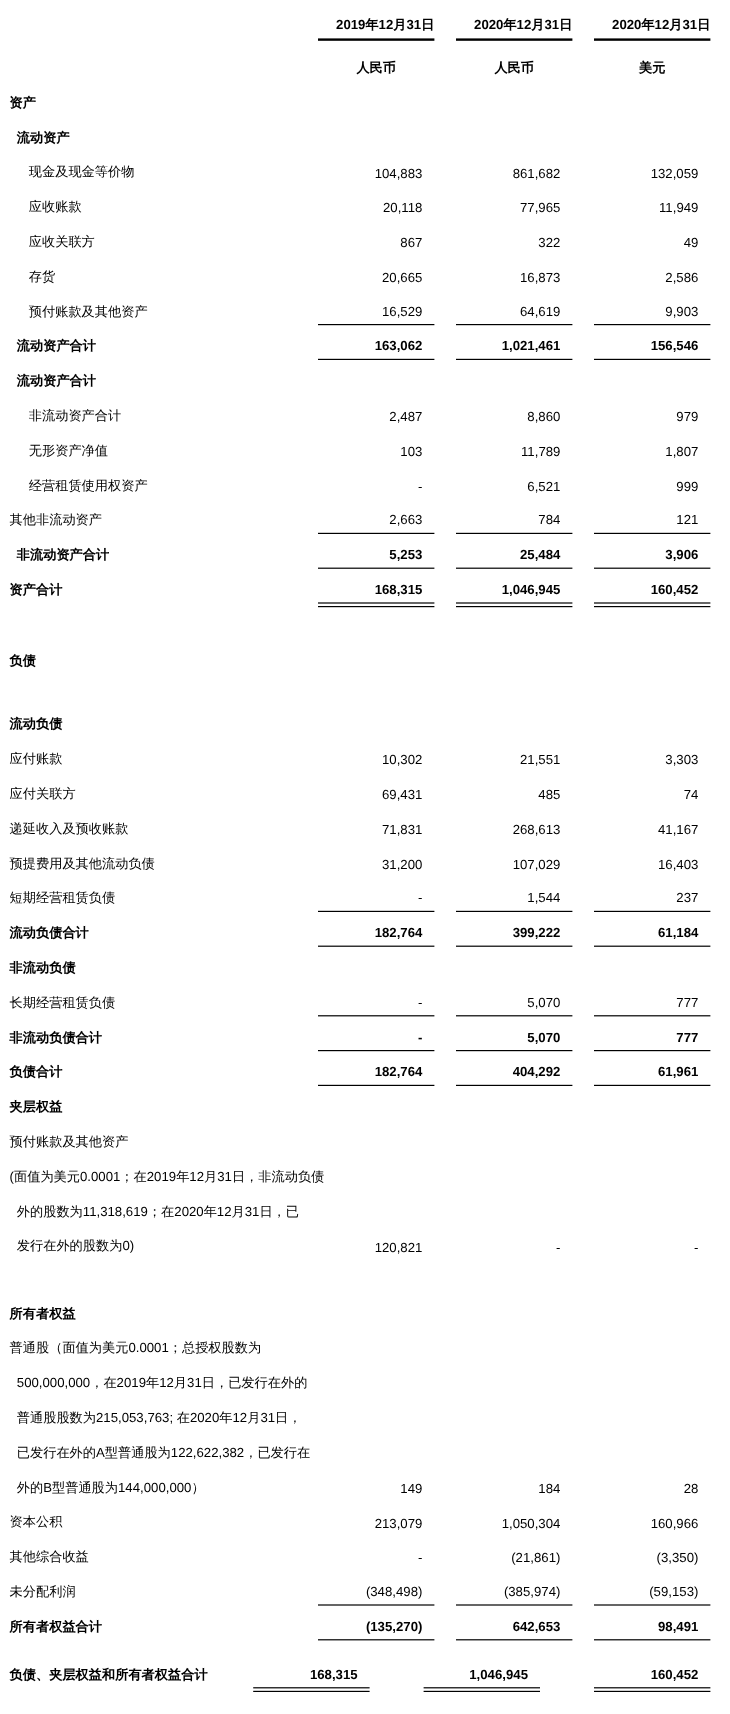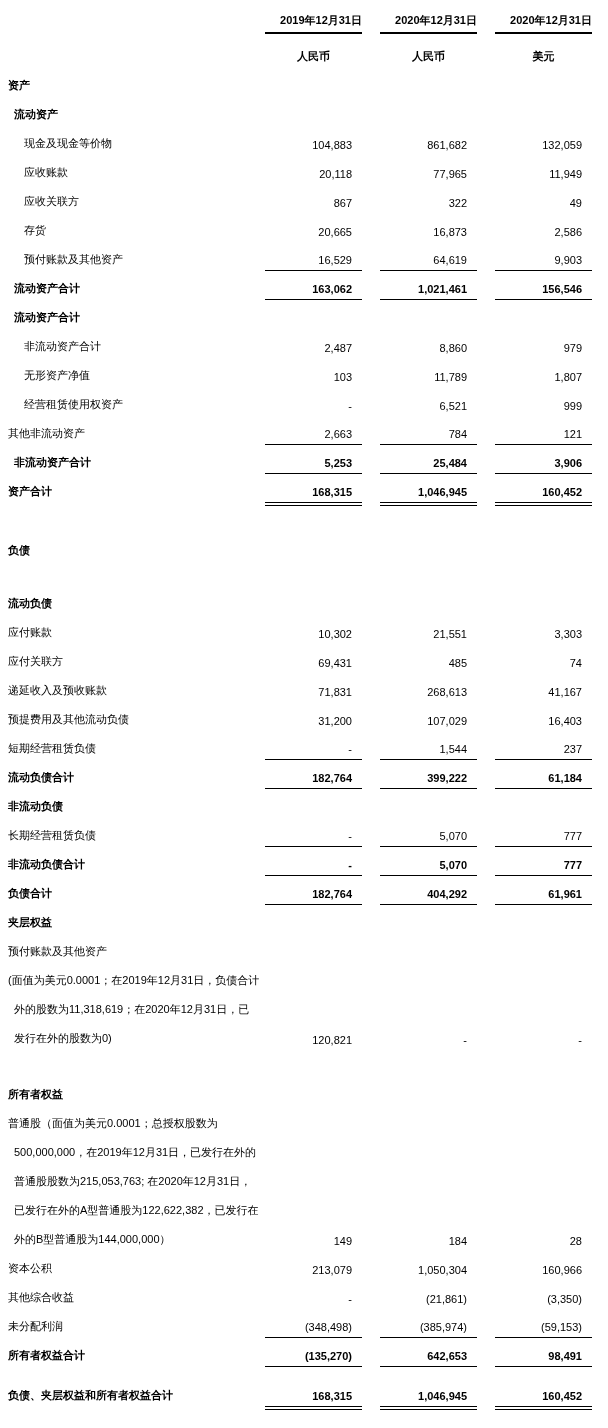--- a/index.html
+++ b/index.html
@@ -264,21 +264,21 @@
       <div class="vcell"></div>
       <div class="vcell"></div>
     </div>
       <div class="row">
       <div class="lbl ind0">预付账款及其他资产</div>
       <div class="vcell"></div>
       <div class="vcell"></div>
       <div class="vcell"></div>
     </div>
       <div class="row">
-      <div class="lbl ind0">(面值为美元0.0001；在2019年12月31日，负债合计</div>
+      <div class="lbl ind0">(面值为美元0.0001；在2019年12月31日，非流动负债</div>
       <div class="vcell"></div>
       <div class="vcell"></div>
       <div class="vcell"></div>
     </div>
       <div class="row">
       <div class="lbl ind1">外的股数为11,318,619；在2020年12月31日，已</div>
       <div class="vcell"></div>
       <div class="vcell"></div>
       <div class="vcell"></div>
     </div>
@@ -341,21 +341,21 @@
       <div class="vcell">(348,498)</div>
       <div class="vcell">(385,974)</div>
       <div class="vcell">(59,153)</div>
     </div>
       <div class="row bold rule">
       <div class="lbl ind0">所有者权益合计</div>
       <div class="vcell">(135,270)</div>
       <div class="vcell">642,653</div>
       <div class="vcell">98,491</div>
     </div>
-      <div class="row bold double" style="margin-top: 11px;">
+      <div class="row bold double" style="margin-top: 11px; gap: 27px;">
       <div class="lbl ind0">负债、夹层权益和所有者权益合计</div>
       <div class="vcell">168,315</div>
       <div class="vcell">1,046,945</div>
       <div class="vcell">160,452</div>
     </div>
     </div>
 
 </div>
 
 </body></html>

